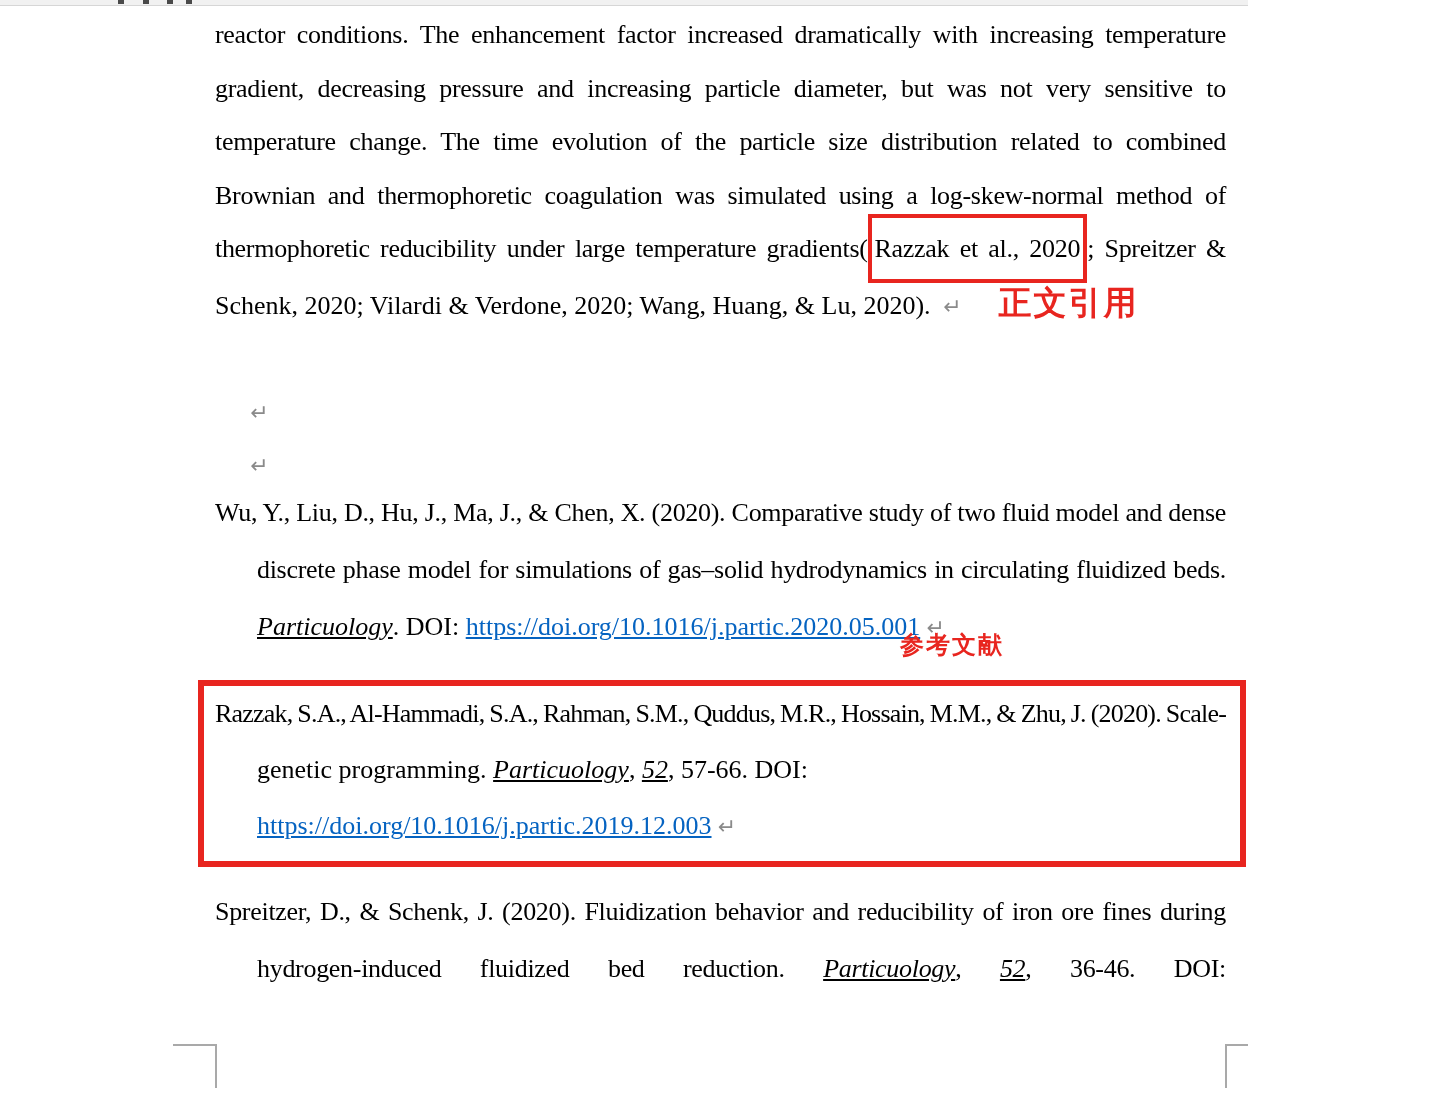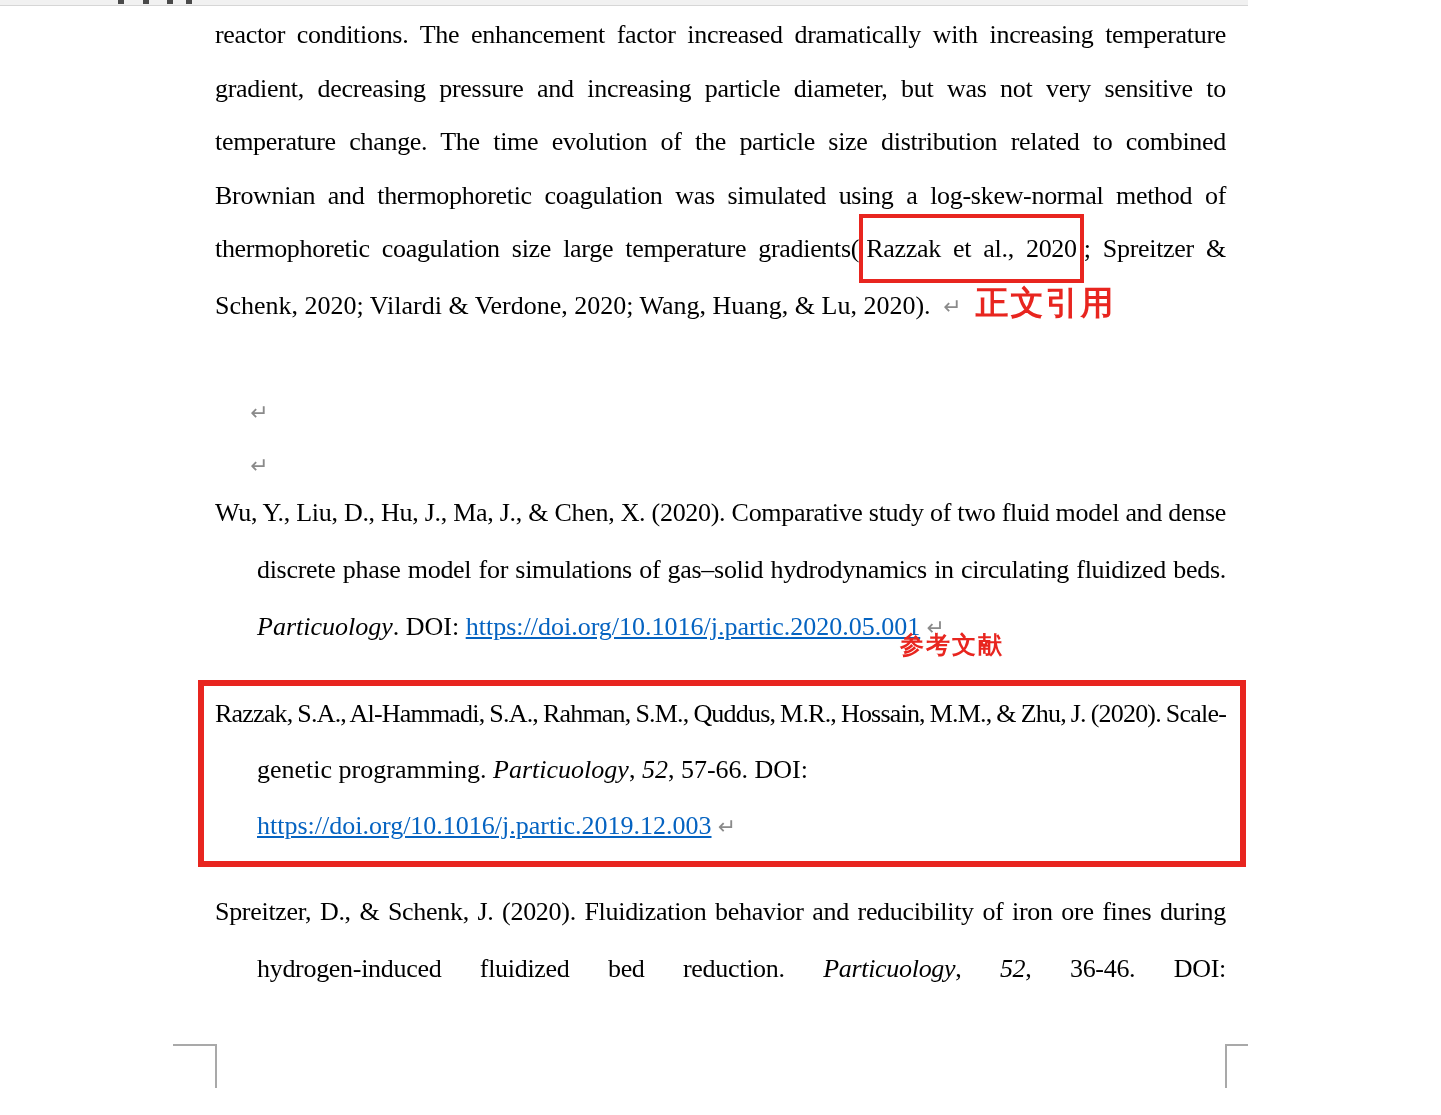--- a/index.html
+++ b/index.html
@@ -15,26 +15,26 @@
   #reference-spreitzer{top:883px;line-height:57px;}
   .refbox{position:absolute;left:198px;top:680px;width:1048px;box-sizing:border-box;
         border:6px solid var(--red,#e8251f);padding:0 14px 6px 11px;line-height:56px;}
   .line{min-height:1em;}
   .jline{text-align:justify;text-align-last:justify;letter-spacing:-0.3px;}
   .lline{text-align:left;}
   .ind{padding-left:42px;}
   .jline.ind{padding-left:42px;}
   .tight{letter-spacing:-0.8px;word-spacing:-2px;}
   .s-box{border:4px solid var(--red,#e8251f);padding:16px 3px;}
-  .s-i{font-style:italic;}
+  .s-i{font-style:italic;text-decoration:underline;}
   .s-link{color:var(--blue,#0563c1);text-decoration:underline;cursor:pointer;}
   .s-mark{font-family:"DejaVu Sans",sans-serif;font-size:22px;color:var(--gray,#8a8a8a);
         letter-spacing:0;margin-left:6px;}
   .s-ann{font-family:"Liberation Sans","DejaVu Sans",sans-serif;font-weight:700;font-size:33px;
-        color:var(--red,#e8251f);margin-left:14px;letter-spacing:2px;white-space:nowrap;}
+        color:var(--red,#e8251f);margin-left:37px;letter-spacing:2px;white-space:nowrap;}
   .ref-label{position:absolute;left:900px;top:629px;font-family:"Liberation Sans","DejaVu Sans",sans-serif;
         font-weight:700;font-size:24px;color:var(--red,#e8251f);letter-spacing:2px;}
   .corner{position:absolute;width:42px;height:42px;border-top:2px solid #a9a9a9;}
   .corner-left{left:173px;top:1044px;border-right:2px solid #a9a9a9;}
   .corner-right{left:1225px;top:1044px;border-left:2px solid #a9a9a9;}
 </style>
 </head>
 <body>
 
 <div class="page" style="--red: #e8251f; --blue: #0563c1; --gray: #8a8a8a;">
@@ -44,21 +44,21 @@
     <span class="remnant" style="left:143px"></span>
     <span class="remnant" style="left:167px"></span>
     <span class="remnant" style="left:186px"></span>
   </div>
 
   <div id="body-paragraph" class="block">
       <div class="line jline"><span>reactor conditions. The enhancement factor increased dramatically with increasing temperature</span></div>
       <div class="line jline"><span>gradient, decreasing pressure and increasing particle diameter, but was not very sensitive to</span></div>
       <div class="line jline"><span>temperature change. The time evolution of the particle size distribution related to combined</span></div>
       <div class="line jline"><span>Brownian and thermophoretic coagulation was simulated using a log-skew-normal method of</span></div>
-      <div class="line jline"><span>thermophoretic coagulation size large temperature gradients(</span><span class="s-box">Razzak et al., 2020</span><span>; Spreitzer &amp;</span></div>
+      <div class="line jline"><span>thermophoretic reducibility under large temperature gradients(</span><span class="s-box">Razzak et al., 2020</span><span>; Spreitzer &amp;</span></div>
       <div class="line lline"><span>Schenk, 2020; Vilardi &amp; Verdone, 2020; Wang, Huang, &amp; Lu, 2020). </span><span class="s-mark">↵</span><span class="s-ann">正文引用</span></div>
     </div>
 
   <div id="empty-paragraphs" class="block">
       <div class="line lline"><span class="s-mark">↵</span></div>
       <div class="line lline"><span class="s-mark">↵</span></div>
     </div>
 
   <div id="reference-wu" class="block">
       <div class="line jline"><span>Wu, Y., Liu, D., Hu, J., Ma, J., &amp; Chen, X. (2020). Comparative study of two fluid model and dense</span></div>

